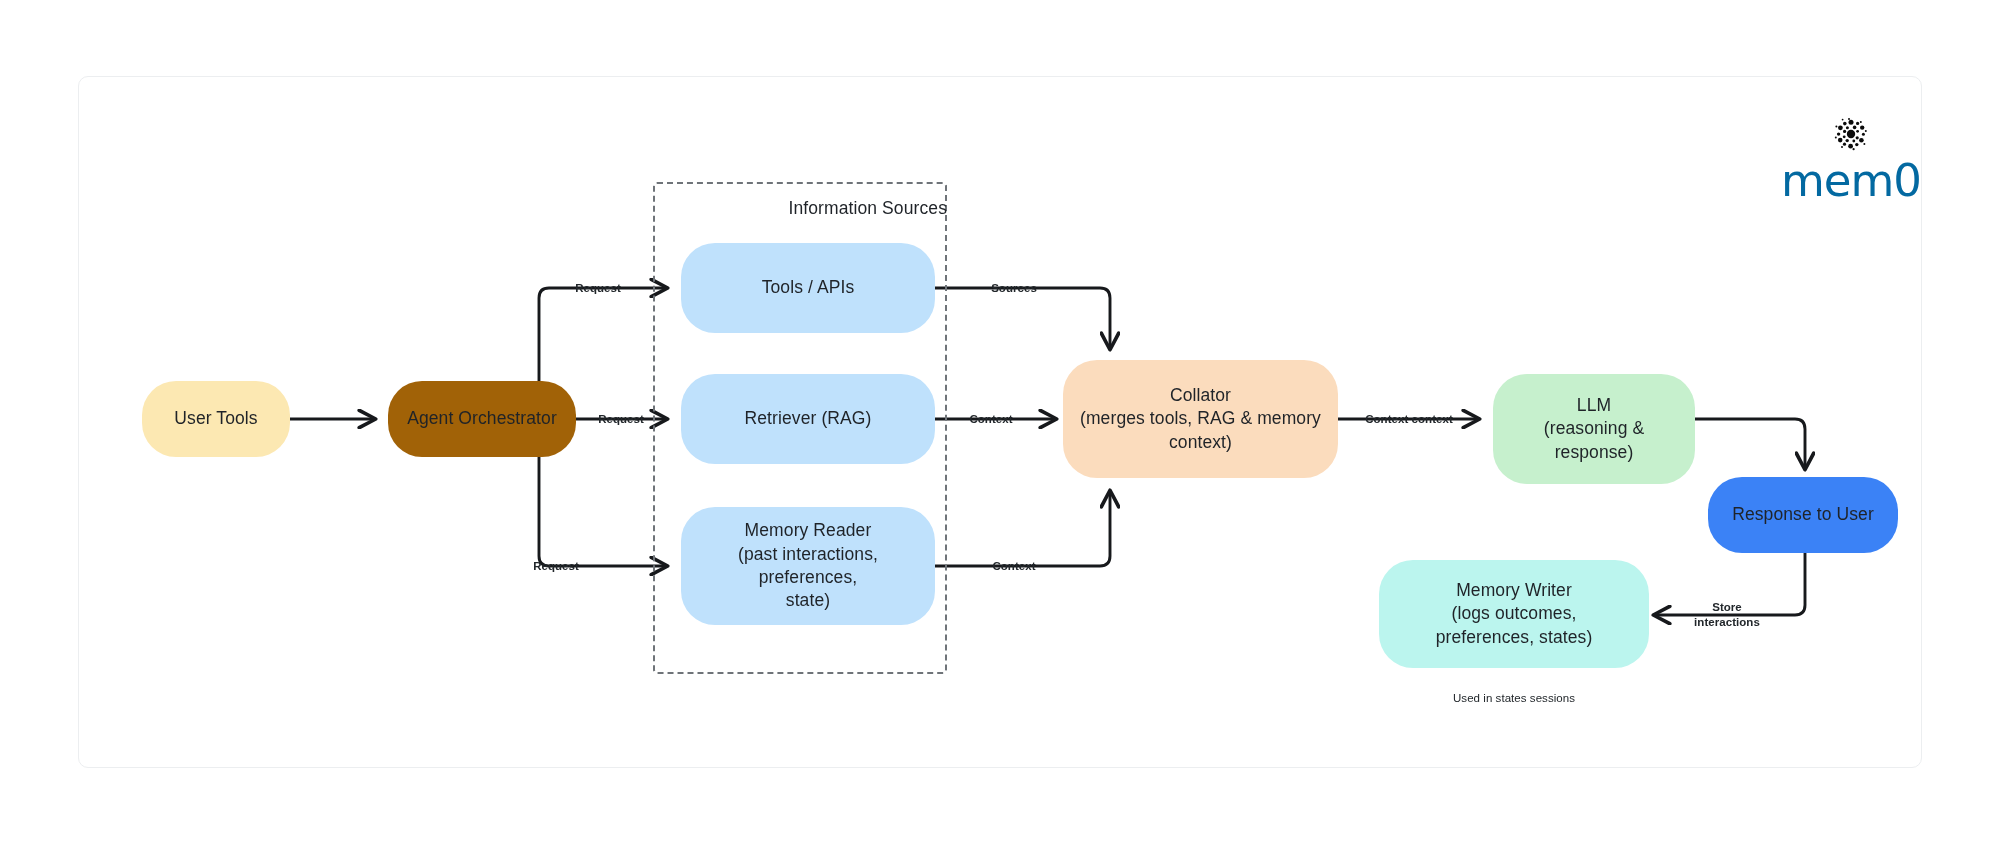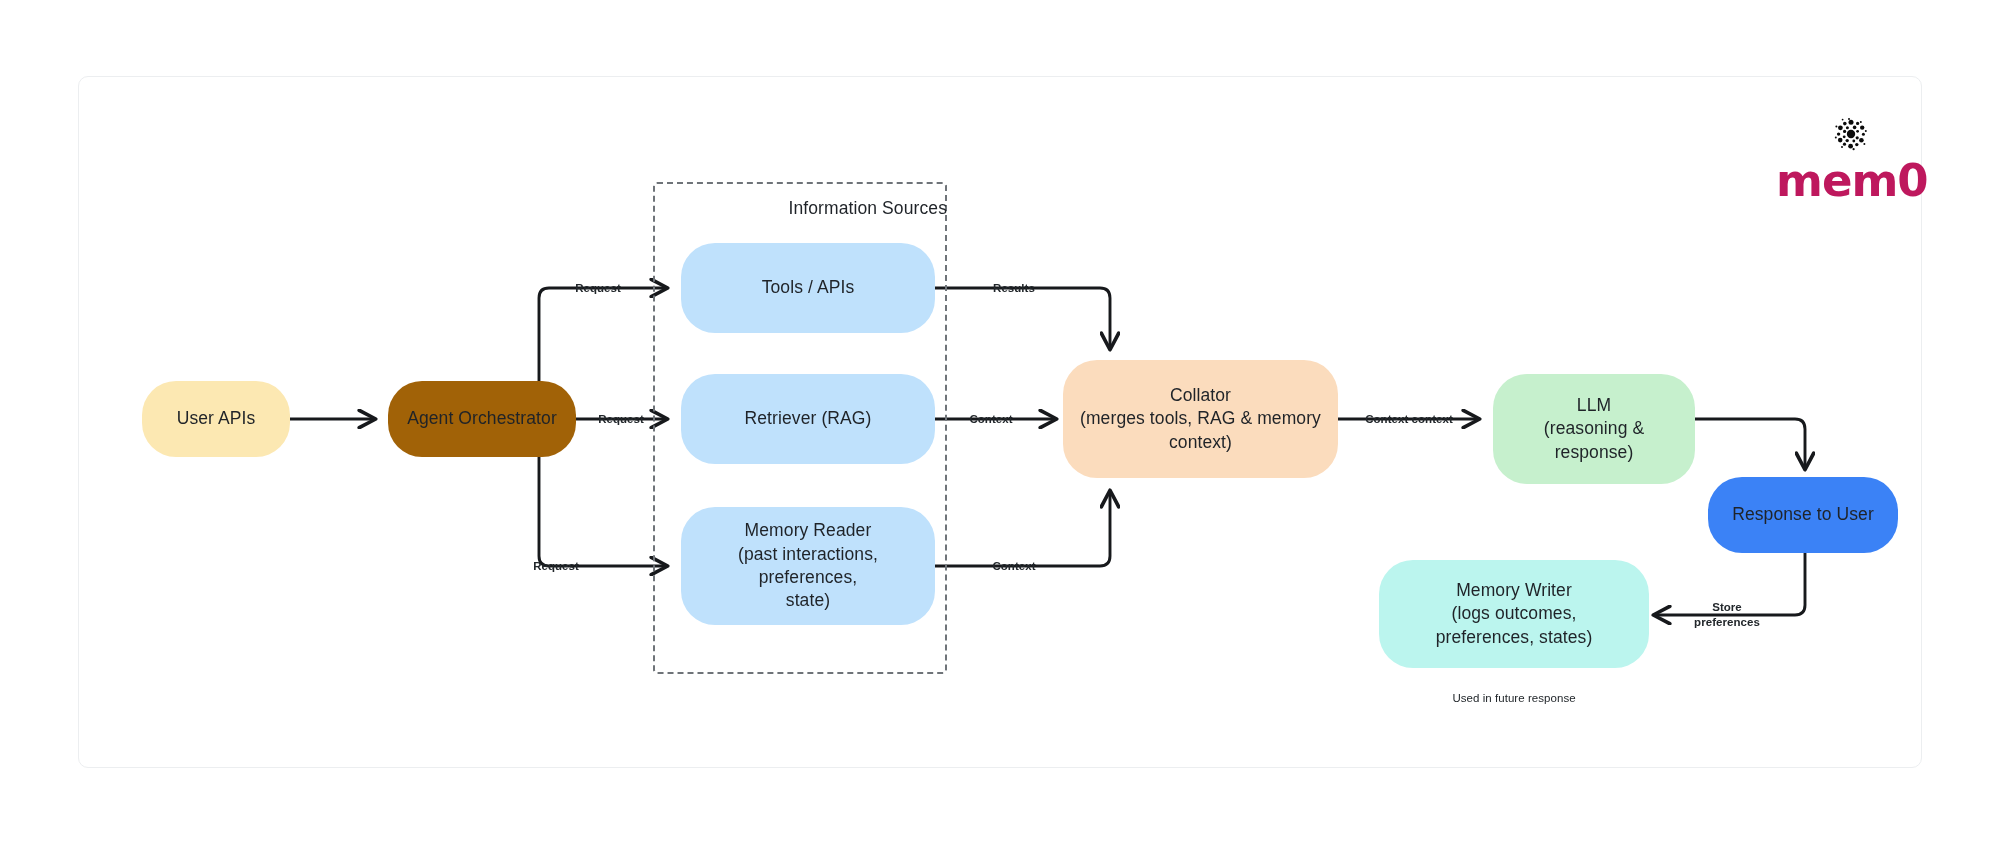--- a/index.html
+++ b/index.html
@@ -104,24 +104,24 @@
     display: block;
     margin: 0 auto;
     width: 44px;
     height: 44px;
   }
   #mem0-logo-wordmark {
     display: block;
     margin-top: 2px;
     font-size: 45px;
     line-height: 1;
-    color: #be185d;
+    color: #0369a1;
     letter-spacing: -1px;
     font-family: "DejaVu Sans", sans-serif;
-    font-weight: 700;
+    font-weight: 400;
   }
 </style>
 </head>
 <body>
 
 <div id="page">
 
   <div id="canvas-frame"></div>
 
   <svg id="diagram-svg" viewBox="0 0 2000 846" xmlns="http://www.w3.org/2000/svg">
@@ -153,21 +153,21 @@
 
       <path d="M 1687 419 L 1795 419 Q 1805 419 1805 429 L 1805 468" marker-end="url(#arrow)"></path>
 
       <path d="M 1805 546 L 1805 605 Q 1805 615 1795 615 L 1655 615" marker-end="url(#arrow)"></path>
     </g>
   </svg>
 
   <div id="group-information-sources"></div>
   <div id="group-information-sources-label">Information Sources</div>
 
-  <div class="node" id="node-user-query" style="left:142px; top:381px; width:148px; height:76px; background:#FCE8B2;">User APIs</div>
+  <div class="node" id="node-user-query" style="left:142px; top:381px; width:148px; height:76px; background:#FCE8B2;">User Tools</div>
 
   <div class="node" id="node-agent-orchestrator" style="left:388px; top:381px; width:188px; height:76px; background:#a16207;">Agent Orchestrator</div>
 
   <div class="node" id="node-retriever-rag" style="left:681px; top:374px; width:254px; height:90px; background:#BFE1FC;">Retriever (RAG)</div>
 
   <div class="node" id="node-tools-apis" style="left:681px; top:243px; width:254px; height:90px; background:#BFE1FC;">Tools / APIs</div>
 
   <div class="node" id="node-memory-reader" style="left:681px; top:507px; width:254px; height:118px; background:#BFE1FC;">Memory Reader
 (past interactions, preferences,
 state)</div>
@@ -184,32 +184,32 @@
   <div class="node" id="node-memory-writer" style="left:1379px; top:560px; width:270px; height:108px; background:#BBF5EE;">Memory Writer
 (logs outcomes,
 preferences, states)</div>
 
   <div class="edge-label" style="left:562px; top:281px; width:72px;">Request</div>
 
   <div class="edge-label" style="left:585px; top:412px; width:72px;">Request</div>
 
   <div class="edge-label" style="left:520px; top:559px; width:72px;">Request</div>
 
-  <div class="edge-label" style="left:978px; top:281px; width:72px;">Results</div>
+  <div class="edge-label" style="left:978px; top:281px; width:72px;">Sources</div>
 
   <div class="edge-label" style="left:955px; top:412px; width:72px;">Context</div>
 
   <div class="edge-label" style="left:978px; top:559px; width:72px;">Context</div>
 
   <div class="edge-label" style="left:1350px; top:412px; width:118px;">Context context</div>
 
   <div class="edge-label" style="left:1684px; top:600px; width:86px;">Store
-preferences</div>
-
-  <div id="footnote-used-in-future-sessions" style="left:1379px; top:692px; width:270px;">Used in future response</div>
+interactions</div>
+
+  <div id="footnote-used-in-future-sessions" style="left:1379px; top:692px; width:270px;">Used in states sessions</div>
 
   <div id="mem0-logo">
     <svg id="mem0-logo-mark" viewBox="0 0 44 44" xmlns="http://www.w3.org/2000/svg">
       <g fill="#0b0b0b">
         <circle cx="22" cy="22" r="4.2"></circle>
         <circle cx="22" cy="10.2" r="2.5"></circle>
         <circle cx="28.6" cy="11.4" r="1.6"></circle>
         <circle cx="33.2" cy="15.6" r="2.2"></circle>
         <circle cx="34.4" cy="22.3" r="1.5"></circle>
         <circle cx="32.4" cy="28.3" r="2.3"></circle>

